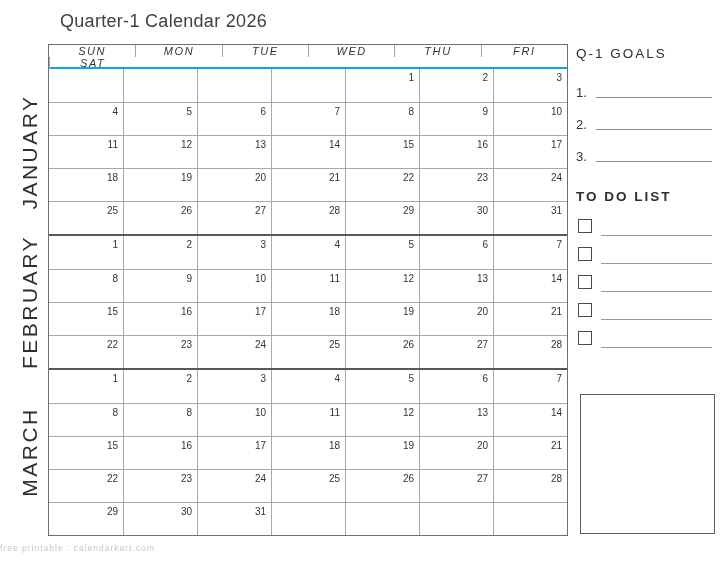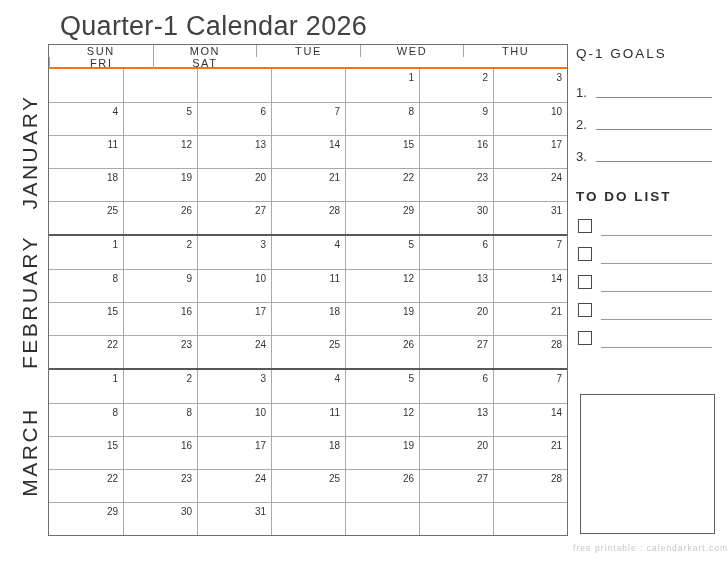--- a/index.html
+++ b/index.html
@@ -2,31 +2,31 @@
 <html><head>
 <meta charset="utf-8">
 <style>
   html,body { margin:0; padding:0; background:#ffffff; }
   .page {
     position:relative; width:728px; height:563px; background:#ffffff;
     font-family:"Liberation Sans", sans-serif; color:#3a3a3a; overflow:hidden;
   }
   .page-title {
     position:absolute; left:60px; top:11px;
-    font-size:27px; font-weight:normal; color:#414141; letter-spacing:0.3px;
+    font-size:18px; font-weight:normal; color:#414141; letter-spacing:0.3px;
   }
 
   
   .cal-grid {
     position:absolute; left:48px; top:44px; width:518px;
     border:1px solid #6e6e6e; background:#fff;
   }
   .header-row {
-    display:grid; grid-template-columns:repeat(5,1fr);
-    height:22px; border-bottom:2px solid #f97316;
+    display:grid; grid-template-columns:repeat(6,1fr);
+    height:22px; border-bottom:2px solid #0ea5e9;font-style:italic;
   }
   .header-cell {
     display:flex; align-items:center; justify-content:center;
     font-size:11px; letter-spacing:1.6px; color:#333;
   }
   .header-cell + .header-cell { border-left:1px solid #a6a6a6; }
 
   .month-block { border-bottom:2px solid #585858; }
   .month-block:last-child { border-bottom:none; }
   .week-row {
@@ -70,21 +70,21 @@
     box-sizing:content-box; flex:0 0 auto;
   }
   .todo-line { flex:1; border-bottom:1px solid #9a9a9a; margin-left:9px; align-self:flex-end; margin-bottom:4px; }
 
   .notes-box {
     position:absolute; left:580px; top:394px; width:133px; height:138px;
     border:1px solid #5c5c5c; background:#fff;
   }
 
   .footer-text {
-    position:absolute; left:0; top:543px; width:728px; text-align:right;
+    position:absolute; left:0; top:543px; width:728px; text-align:left;
     font-size:8.5px; letter-spacing:1px; color:#c6c6c6;
   }
 </style>
 </head>
 <body>
 
 <div class="page">
 
   <div class="page-title">Quarter-1 Calendar 2026</div>
 

